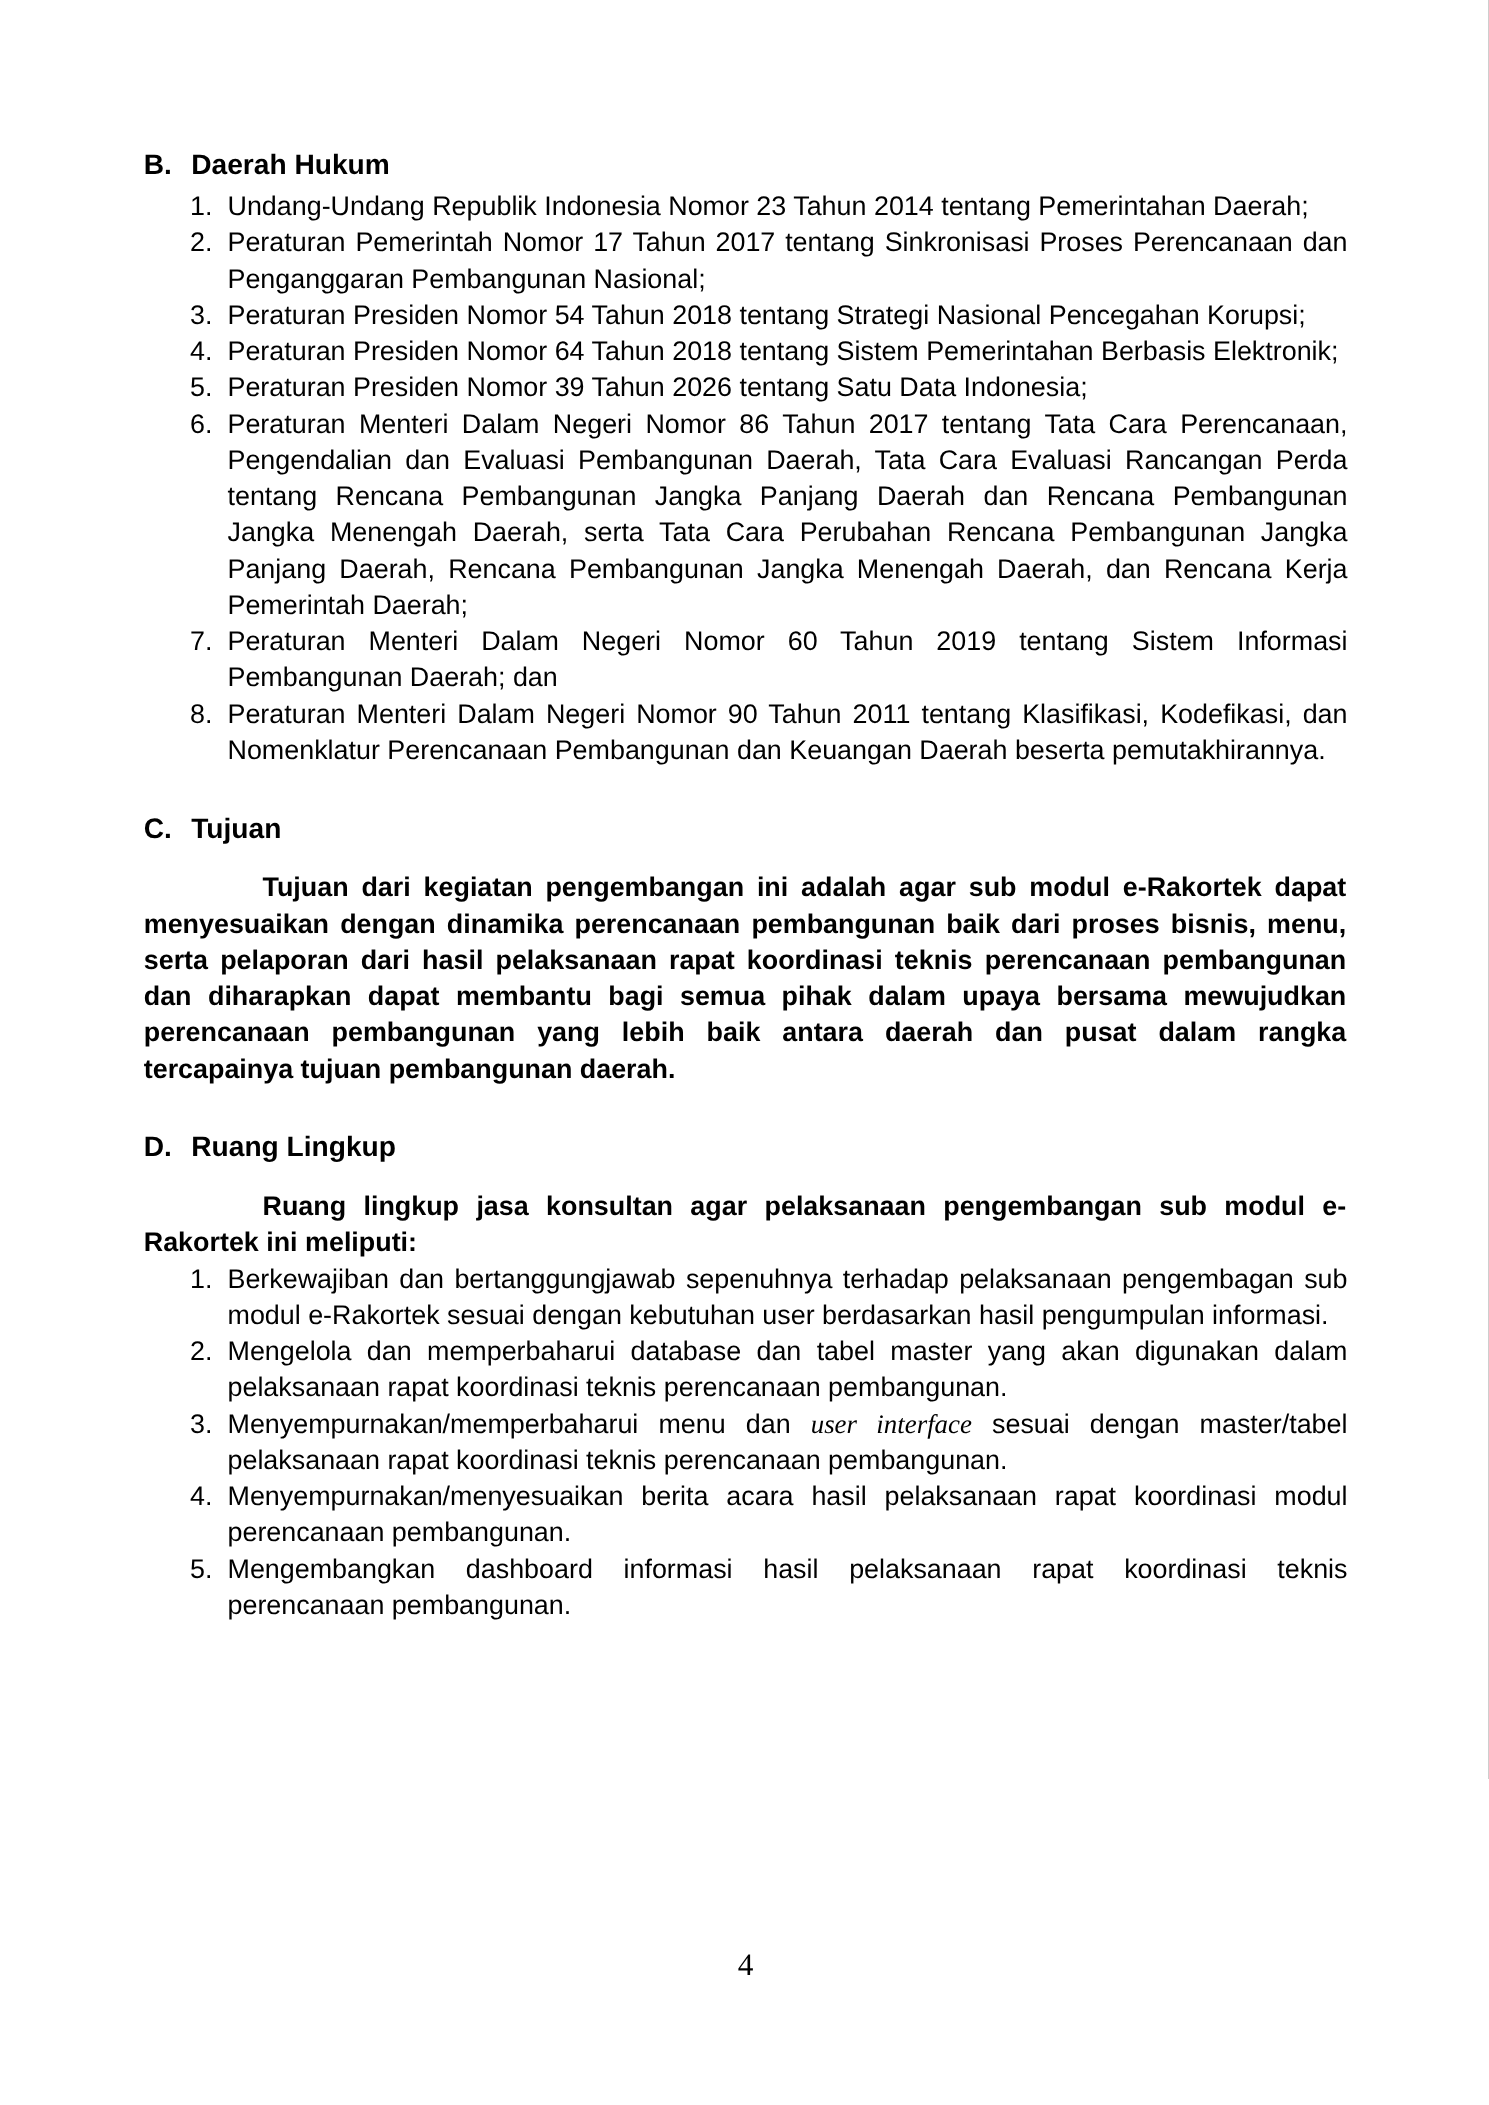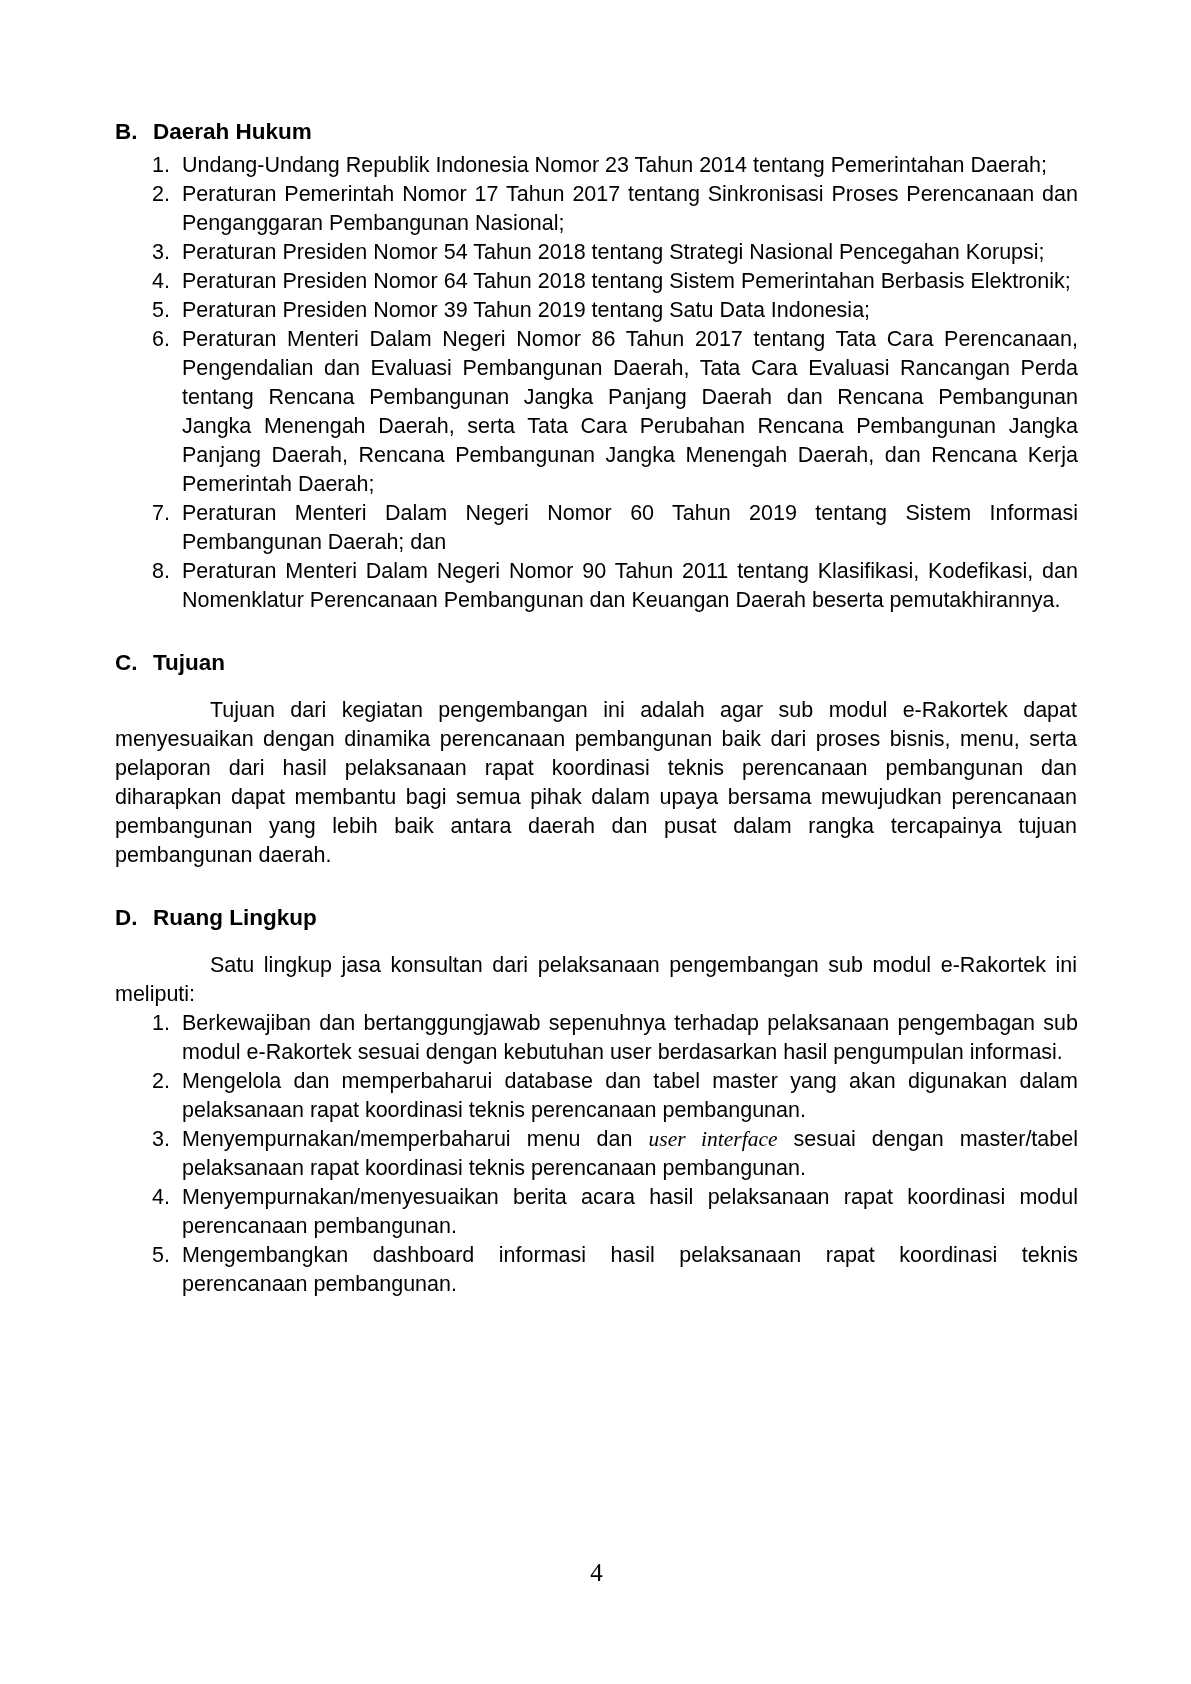--- a/index.html
+++ b/index.html
@@ -26,20 +26,21 @@
   }
   .section-heading .hmark { width: 38px; flex: none; }
   .doc-list { margin: 0; }
   .doc-li { display: flex; }
   .doc-li .num { margin-left: 37px; width: 30px; flex: none; }
   .doc-li .txt { flex: 1 1 auto; text-align: justify; }
   .para {
     margin: 19px 1px 0 0;
     text-align: justify;
     text-indent: 95px;
+    font-weight: bold;
   }
   .em-inline { font-style: italic; font-family: Liberation Serif, serif; }
   .page-footer {
     position: absolute;
     left: 115px;
     right: 113px;
     top: 1558px;
     text-align: center;
     font-family: "Liberation Serif", serif;
     font-size: 25px;
@@ -68,21 +69,21 @@
       <div class="doc-li">
         <span class="num">3.</span>
         <span class="txt">Peraturan Presiden Nomor 54 Tahun 2018 tentang Strategi Nasional Pencegahan Korupsi;</span>
       </div>
       <div class="doc-li">
         <span class="num">4.</span>
         <span class="txt">Peraturan Presiden Nomor 64 Tahun 2018 tentang Sistem Pemerintahan Berbasis Elektronik;</span>
       </div>
       <div class="doc-li">
         <span class="num">5.</span>
-        <span class="txt">Peraturan Presiden Nomor 39 Tahun 2019 tentang Satu Data Indonesia;</span>
+        <span class="txt">Peraturan Presiden Nomor 39 Tahun 2026 tentang Satu Data Indonesia;</span>
       </div>
       <div class="doc-li">
         <span class="num">6.</span>
         <span class="txt">Peraturan Menteri Dalam Negeri Nomor 86 Tahun 2017 tentang Tata Cara Perencanaan, Pengendalian dan Evaluasi Pembangunan Daerah, Tata Cara Evaluasi Rancangan Perda tentang Rencana Pembangunan Jangka Panjang Daerah dan Rencana Pembangunan Jangka Menengah Daerah, serta Tata Cara Perubahan Rencana Pembangunan Jangka Panjang Daerah, Rencana Pembangunan Jangka Menengah Daerah, dan Rencana Kerja Pemerintah Daerah;</span>
       </div>
       <div class="doc-li">
         <span class="num">7.</span>
         <span class="txt">Peraturan Menteri Dalam Negeri Nomor 60 Tahun 2019 tentang Sistem Informasi Pembangunan Daerah; dan</span>
       </div>
       <div class="doc-li">
@@ -98,21 +99,21 @@
       <span class="htext">Tujuan</span>
     </div>
     <p class="para">Tujuan dari kegiatan pengembangan ini adalah agar sub modul e-Rakortek dapat menyesuaikan dengan dinamika perencanaan pembangunan baik dari proses bisnis, menu, serta pelaporan dari hasil pelaksanaan rapat koordinasi teknis perencanaan pembangunan dan diharapkan dapat membantu bagi semua pihak dalam upaya bersama mewujudkan perencanaan pembangunan yang lebih baik antara daerah dan pusat dalam rangka tercapainya tujuan pembangunan daerah.</p>
   </section>
 
   <section>
     <div class="section-heading">
       <span class="hmark">D.</span>
       <span class="htext">Ruang Lingkup</span>
     </div>
-    <p class="para">Satu lingkup jasa konsultan dari pelaksanaan pengembangan sub modul e-Rakortek ini meliputi:</p>
+    <p class="para">Ruang lingkup jasa konsultan agar pelaksanaan pengembangan sub modul e-Rakortek ini meliputi:</p>
     <div class="doc-list">
       <div class="doc-li">
         <span class="num">1.</span>
         <span class="txt">Berkewajiban dan bertanggungjawab sepenuhnya terhadap pelaksanaan pengembagan sub modul e-Rakortek sesuai dengan kebutuhan user berdasarkan hasil pengumpulan informasi.</span>
       </div>
       <div class="doc-li">
         <span class="num">2.</span>
         <span class="txt">Mengelola dan memperbaharui database dan tabel master yang akan digunakan dalam pelaksanaan rapat koordinasi teknis perencanaan pembangunan.</span>
       </div>
       <div class="doc-li">

